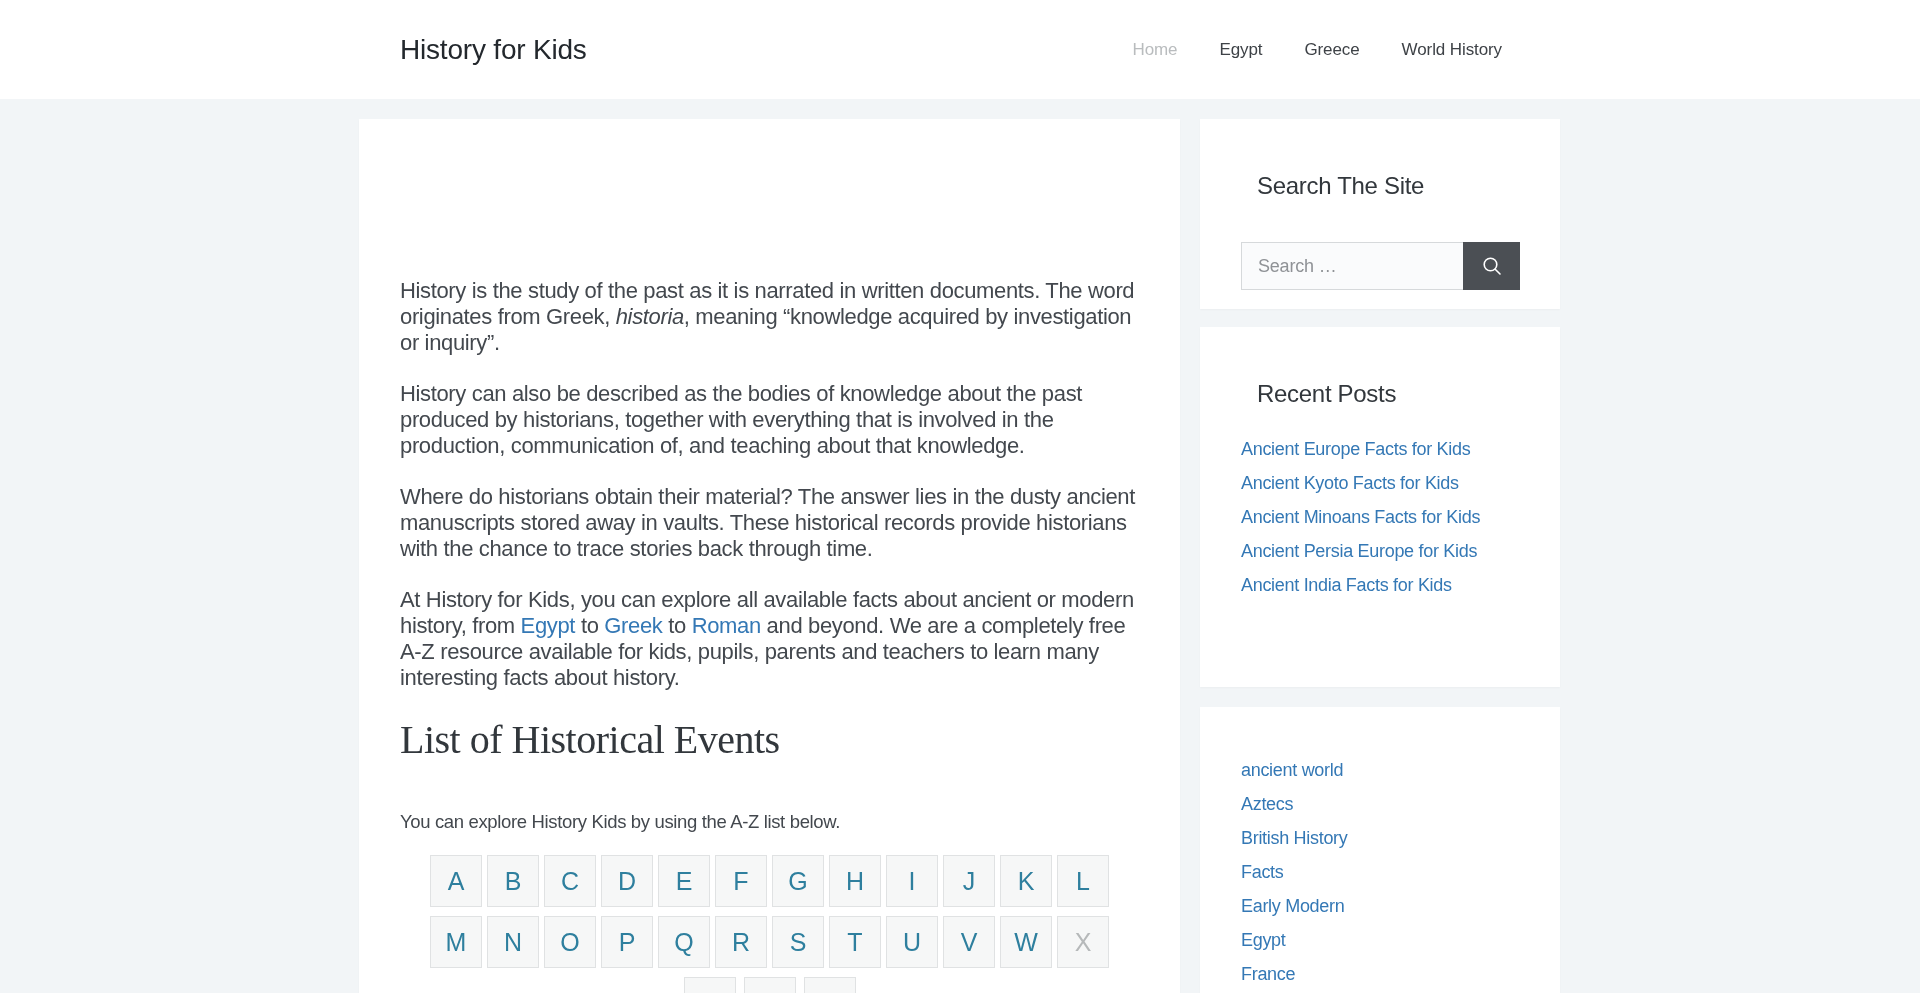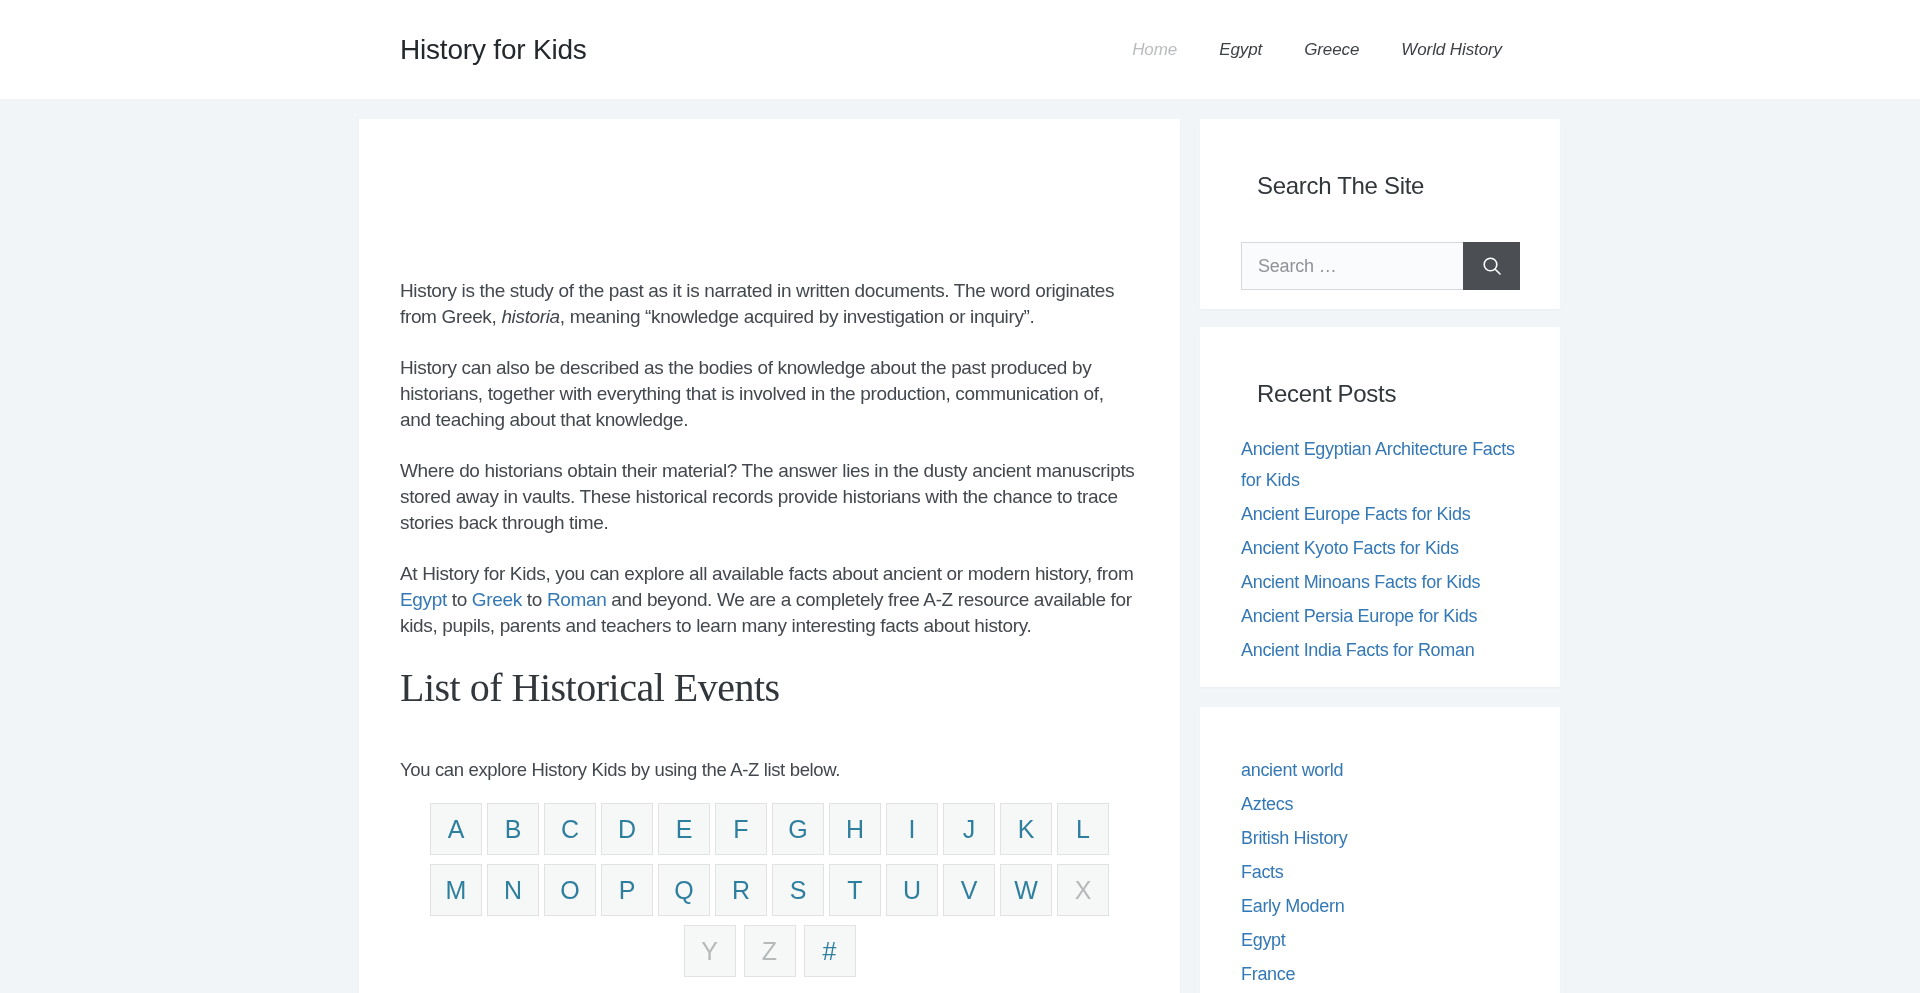--- a/index.html
+++ b/index.html
@@ -16,33 +16,33 @@
   
   .site-header{
     position:absolute;top:0;left:0;width:1920px;height:99px;background:#ffffff;
     display:flex;align-items:center;justify-content:space-between;
     padding-left:400px;padding-right:418px;
   }
   .site-title{
     font-size:28px;font-weight:normal;color:#23282d;letter-spacing:-0.2px;
     text-decoration:none;cursor:pointer;
   }
-  .main-nav{display:flex;align-items:flex-end;gap:42px;font-style:italic;}
+  .main-nav{display:flex;align-items:flex-end;gap:42px;}
   .nav-link{
     font-size:17px;color:#3e4247;text-decoration:none;cursor:pointer;letter-spacing:-0.1px;
   }
   .nav-link.current{color:var(--nav-current);}
   
   .main-card{
     position:absolute;left:359px;top:119px;width:821px;height:900px;
     background:#ffffff;padding:0 41px;box-shadow:0 1px 2px rgba(0,0,0,0.03);
   }
   .ad-spacer{height:159px;}
   .para{
-    margin:0 0 25px 0;font-size:19px;line-height:26px;letter-spacing:-0.35px;color:var(--text);
+    margin:0 0 25px 0;font-size:22px;line-height:26px;letter-spacing:-0.35px;color:var(--text);
   }
   .para em{font-style:italic;}
   .text-link{color:var(--link);text-decoration:none;cursor:pointer;}
   .article-heading{
     margin:16px 0 0 0;font-size:40px;line-height:48px;font-weight:400;
     color:var(--heading);letter-spacing:-0.5px;font-family:Liberation Serif, serif;
   }
   .az-intro{margin:45px 0 0 0;font-size:18.5px;line-height:26px;letter-spacing:-0.35px;}
   .az-grid{margin:20px 30px 0 30px;display:flex;flex-direction:column;row-gap:9px;}
   .letter-row{display:flex;column-gap:5px;}
@@ -156,26 +156,25 @@
           <line x1="15.2" y1="15.2" x2="20" y2="20" stroke="#ffffff" stroke-width="1.6" stroke-linecap="round"></line>
         </svg>
       </span>
     </button>
   </div>
 </aside>
 
 <aside class="side-card recent-widget">
   <h3 class="widget-title">Recent Posts</h3>
   <ul class="side-list">
-      <li><a class="side-link">Ancient Egyptian Architecture Facts for Kids</a></li>
       <li><a class="side-link">Ancient Europe Facts for Kids</a></li>
       <li><a class="side-link">Ancient Kyoto Facts for Kids</a></li>
       <li><a class="side-link">Ancient Minoans Facts for Kids</a></li>
       <li><a class="side-link">Ancient Persia Europe for Kids</a></li>
-      <li><a class="side-link">Ancient India Facts for Roman</a></li>
+      <li><a class="side-link">Ancient India Facts for Kids</a></li>
     </ul>
 </aside>
 
 <aside class="side-card categories-widget">
   <ul class="side-list">
       <li><a class="side-link">ancient world</a></li>
       <li><a class="side-link">Aztecs</a></li>
       <li><a class="side-link">British History</a></li>
       <li><a class="side-link">Facts</a></li>
       <li><a class="side-link">Early Modern</a></li>

